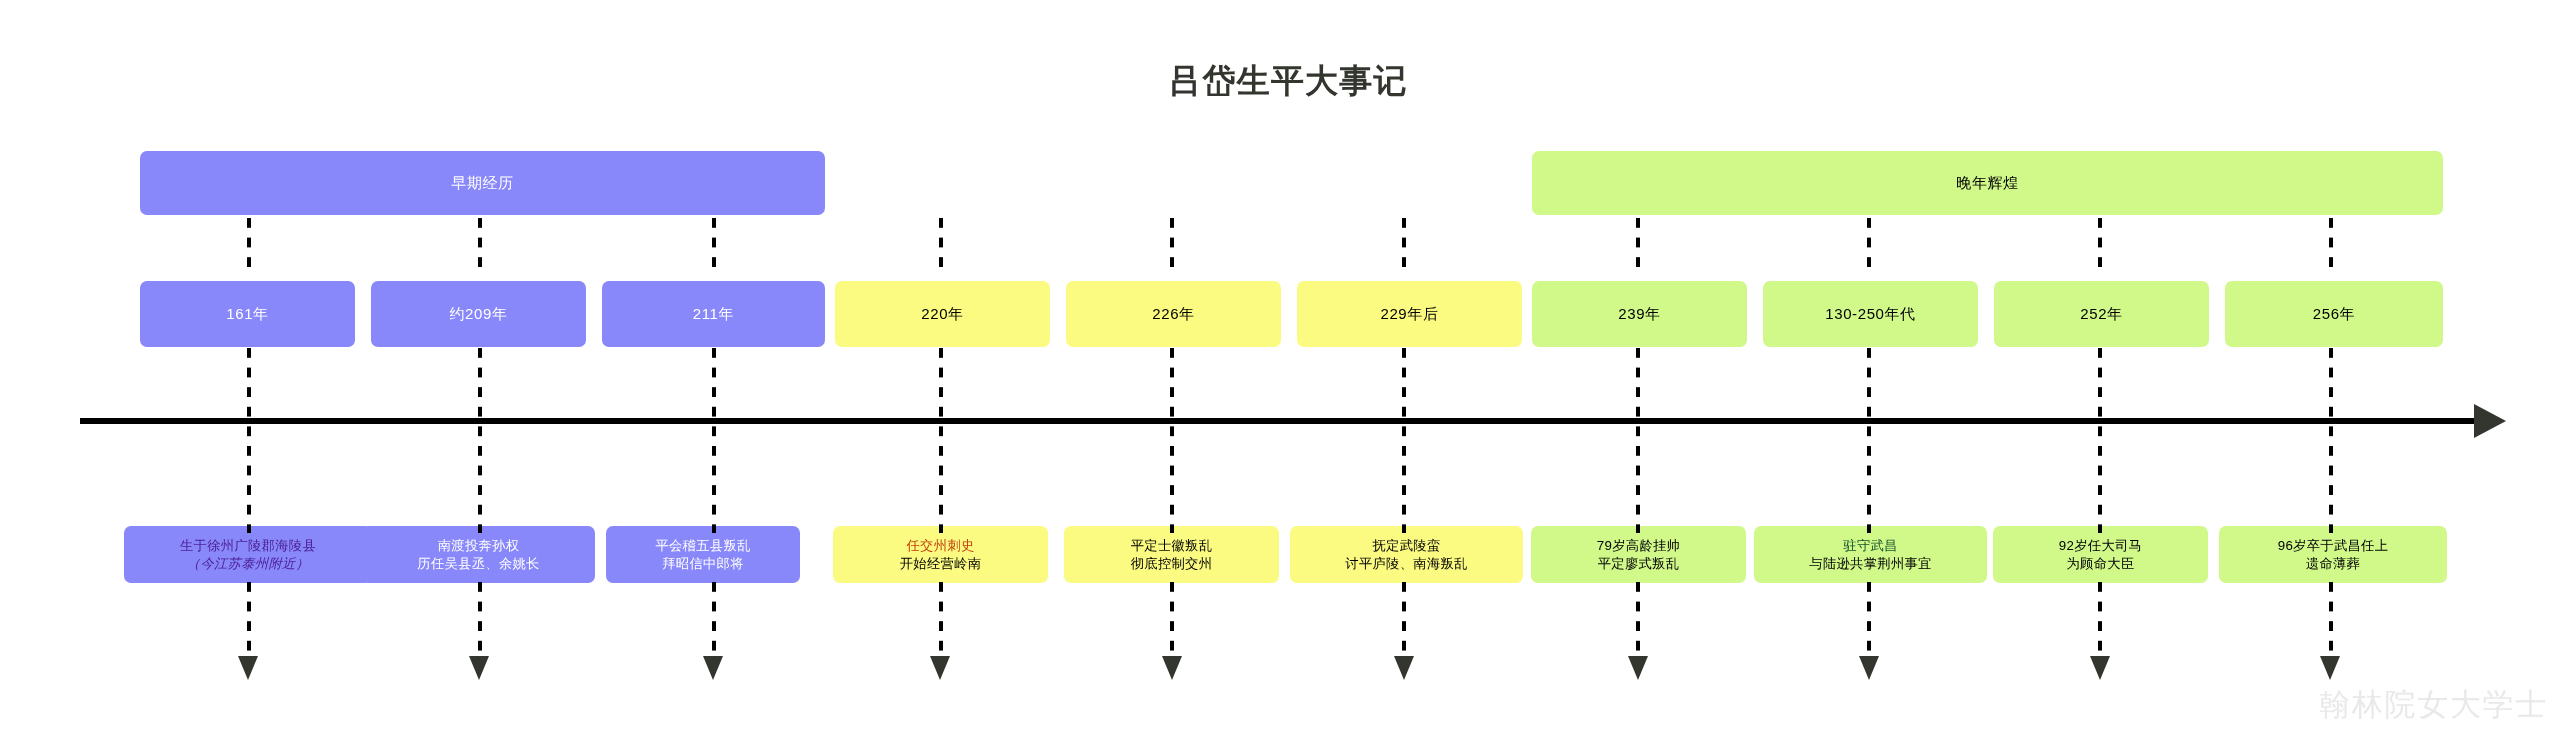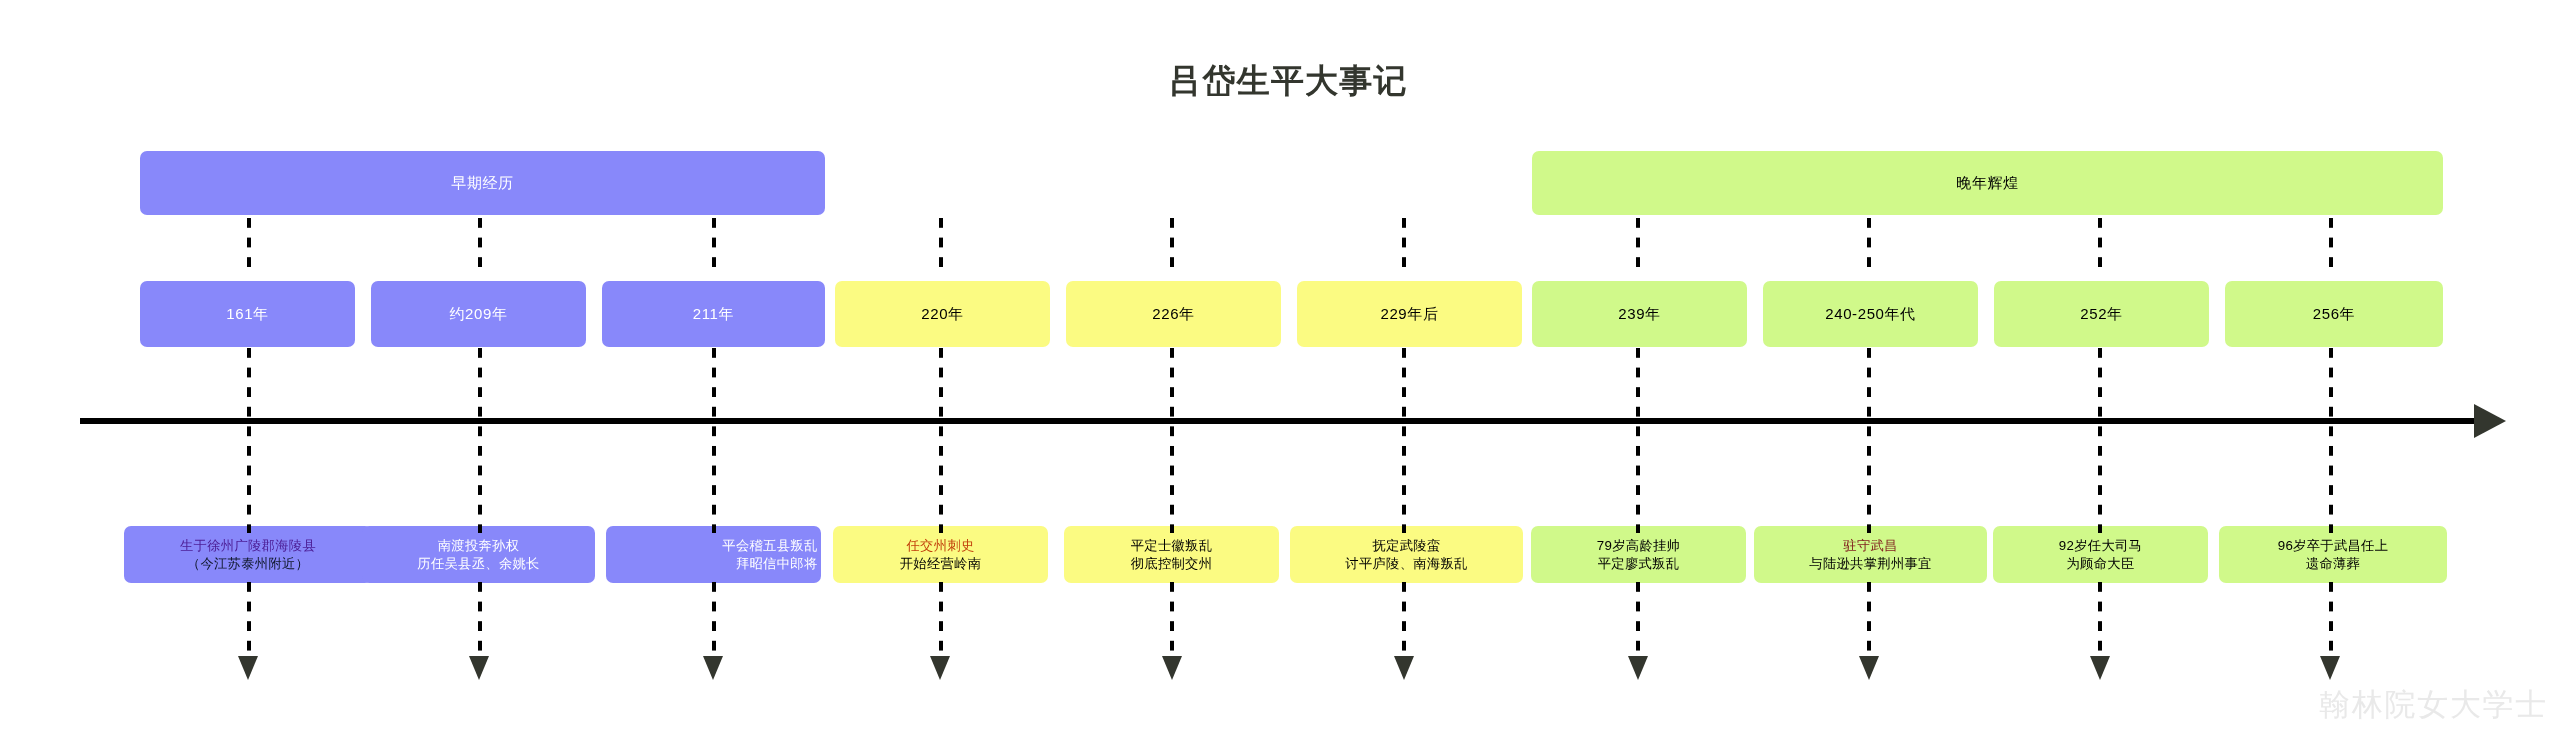--- a/index.html
+++ b/index.html
@@ -203,64 +203,64 @@
       <div class="year-box" style="left: 1066px; width: 215px; background: rgb(251, 251, 130);">
         <span class="year-label" style="color: rgb(0, 0, 0);">226年</span>
       </div>
       <div class="year-box" style="left: 1297px; width: 225px; background: rgb(251, 251, 130);">
         <span class="year-label" style="color: rgb(0, 0, 0);">229年后</span>
       </div>
       <div class="year-box" style="left: 1532px; width: 215px; background: rgb(208, 249, 138);">
         <span class="year-label" style="color: rgb(0, 0, 0);">239年</span>
       </div>
       <div class="year-box" style="left: 1763px; width: 215px; background: rgb(208, 249, 138);">
-        <span class="year-label" style="color: rgb(0, 0, 0);">240-250年代</span>
+        <span class="year-label" style="color: rgb(0, 0, 0);">130-250年代</span>
       </div>
       <div class="year-box" style="left: 1994px; width: 215px; background: rgb(208, 249, 138);">
         <span class="year-label" style="color: rgb(0, 0, 0);">252年</span>
       </div>
       <div class="year-box" style="left: 2225px; width: 218px; background: rgb(208, 249, 138);">
         <span class="year-label" style="color: rgb(0, 0, 0);">256年</span>
       </div>
     </div>
 
   <div class="axis-line"></div>
   <div class="axis-arrow"></div>
 
   <div class="event-row">
       <div class="event-box" style="left: 124px; width: 248px; background: rgb(136, 136, 250);">
         <span class="event-line" style="color: #4c1d95;">生于徐州广陵郡海陵县</span>
-        <span class="event-line" style="color: #0f172a;">（今江苏泰州附近）</span>
+        <span class="event-line" style="color: #4c1d95; font-style: italic;">（今江苏泰州附近）</span>
       </div>
       <div class="event-box" style="left: 362px; width: 233px; background: rgb(136, 136, 250);">
         <span class="event-line" style="color: rgb(255, 255, 255);">南渡投奔孙权</span>
         <span class="event-line" style="color: rgb(255, 255, 255);">历任吴县丞、余姚长</span>
       </div>
-      <div class="event-box" style="left: 606px; width: 215px; background: rgb(136, 136, 250); align-items: flex-end;">
+      <div class="event-box" style="left: 606px; width: 194px; background: rgb(136, 136, 250);">
         <span class="event-line" style="color: rgb(255, 255, 255);">平会稽五县叛乱</span>
         <span class="event-line" style="color: rgb(255, 255, 255);">拜昭信中郎将</span>
       </div>
       <div class="event-box" style="left: 833px; width: 215px; background: rgb(251, 251, 130);">
         <span class="event-line" style="color: #c2410c;">任交州刺史</span>
         <span class="event-line" style="color: rgb(0, 0, 0);">开始经营岭南</span>
       </div>
       <div class="event-box" style="left: 1064px; width: 215px; background: rgb(251, 251, 130);">
         <span class="event-line" style="color: rgb(0, 0, 0);">平定士徽叛乱</span>
         <span class="event-line" style="color: #000000;">彻底控制交州</span>
       </div>
       <div class="event-box" style="left: 1290px; width: 233px; background: rgb(251, 251, 130);">
         <span class="event-line" style="color: rgb(0, 0, 0);">抚定武陵蛮</span>
         <span class="event-line" style="color: rgb(0, 0, 0);">讨平庐陵、南海叛乱</span>
       </div>
       <div class="event-box" style="left: 1531px; width: 215px; background: rgb(208, 249, 138);">
         <span class="event-line" style="color: rgb(0, 0, 0);">79岁高龄挂帅</span>
         <span class="event-line" style="color: rgb(0, 0, 0);">平定廖式叛乱</span>
       </div>
       <div class="event-box" style="left: 1754px; width: 233px; background: rgb(208, 249, 138);">
-        <span class="event-line" style="color: #7f1d1d;">驻守武昌</span>
+        <span class="event-line" style="color: #14532d;">驻守武昌</span>
         <span class="event-line" style="color: rgb(0, 0, 0);">与陆逊共掌荆州事宜</span>
       </div>
       <div class="event-box" style="left: 1993px; width: 215px; background: rgb(208, 249, 138);">
         <span class="event-line" style="color: rgb(0, 0, 0);">92岁任大司马</span>
         <span class="event-line" style="color: rgb(0, 0, 0);">为顾命大臣</span>
       </div>
       <div class="event-box" style="left: 2219px; width: 228px; background: rgb(208, 249, 138);">
         <span class="event-line" style="color: rgb(0, 0, 0);">96岁卒于武昌任上</span>
         <span class="event-line" style="color: rgb(0, 0, 0);">遗命薄葬</span>
       </div>

